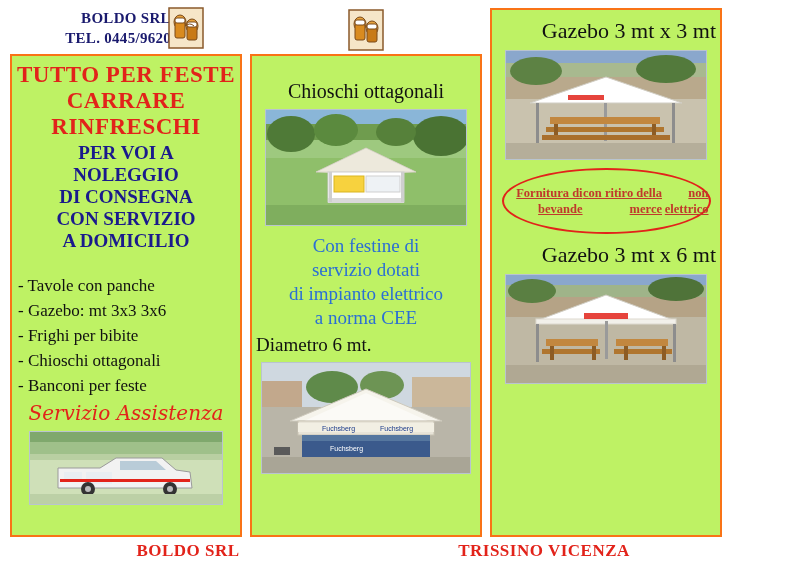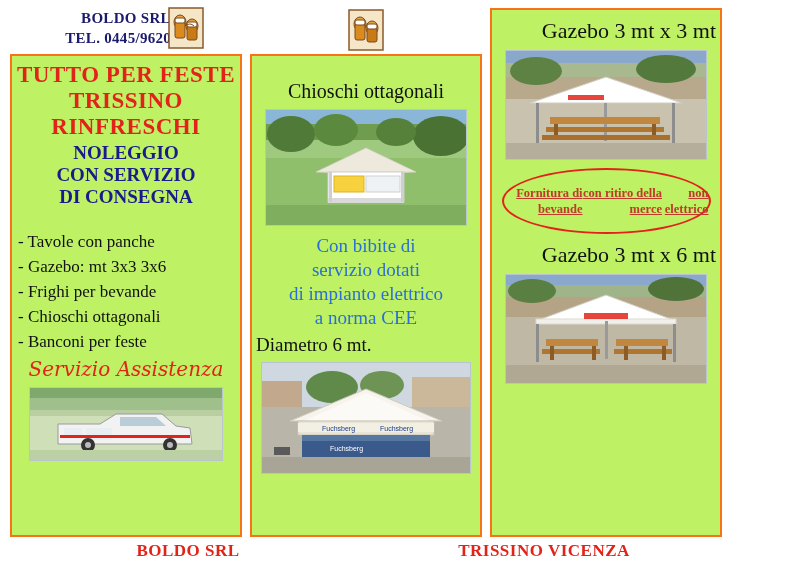--- a/index.html
+++ b/index.html
@@ -183,32 +183,34 @@
             <rect x="19" y="20" width="10" height="14" rx="2" fill="#c87a16" stroke="#7a4a1a"></rect>
             <rect x="19" y="16" width="10" height="5" rx="2" fill="#ffffff" stroke="#7a4a1a"></rect>
             <path d="M17 20 q5 -4 9 0" stroke="#7a4a1a" fill="none" stroke-width="1"></path>
           </svg>
         </span>
       </div>
 
       <div class="panel">
         <div class="headline">
           <div>TUTTO PER FESTE</div>
-          <div>TRISSINO</div>
+          <div>CARRARE</div>
           <div>RINFRESCHI</div>
         </div>
         <div class="subheadline">
+          <div>PER VOI A</div>
           <div>NOLEGGIO</div>
+          <div>DI CONSEGNA</div>
           <div>CON SERVIZIO</div>
-          <div>DI CONSEGNA</div>
+          <div>A DOMICILIO</div>
         </div>
         <div class="bullets">
           <div>- Tavole con panche</div>
           <div>- Gazebo: mt 3x3  3x6</div>
-          <div>- Frighi per bevande</div>
+          <div>- Frighi per bibite</div>
           <div>- Chioschi ottagonali</div>
           <div>- Banconi per feste</div>
         </div>
         <div class="script-line">Servizio Assistenza</div>
 
         <div class="photo" style="width:192px;height:72px;margin-top:6px;">
           <svg width="192" height="72" viewBox="0 0 192 72">
             <rect width="192" height="72" fill="#cfe0b8"></rect>
             <rect width="192" height="26" fill="#9fc08a"></rect>
             <rect y="0" width="192" height="10" fill="#7fa86d"></rect>
@@ -266,21 +268,21 @@
             <rect x="68" y="66" width="30" height="16" fill="#f7d23e" stroke="#d9b520"></rect>
             <rect x="100" y="66" width="34" height="16" fill="#eef2f5" stroke="#cfcfcf"></rect>
             <rect x="62" y="88" width="76" height="5" fill="#d9d9d9"></rect>
             <rect x="63" y="62" width="3" height="30" fill="#cfcfcf"></rect>
             <rect x="135" y="62" width="3" height="30" fill="#cfcfcf"></rect>
             <rect y="95" width="200" height="20" fill="#7fae5e"></rect>
           </svg>
         </div>
 
         <div class="c2-blue">
-          <div>Con bibite di</div>
+          <div>Con festine di</div>
           <div>servizio dotati</div>
           <div>di impianto elettrico</div>
           <div>a norma CEE</div>
         </div>
         <div class="c2-diam">Diametro 6 mt.</div>
 
         <div class="photo" style="width:208px;height:110px;">
           <svg width="208" height="110" viewBox="0 0 208 110">
             <rect width="208" height="110" fill="#b9b5a8"></rect>
             <rect width="208" height="44" fill="#cfd8e0"></rect>

